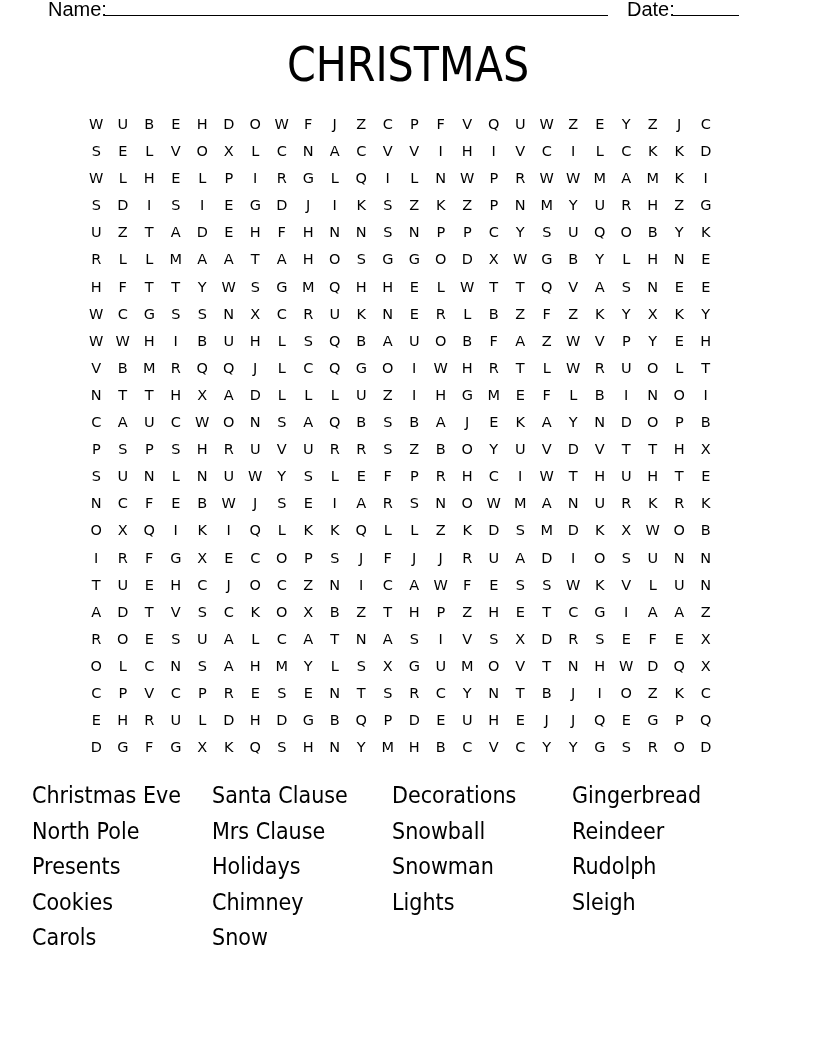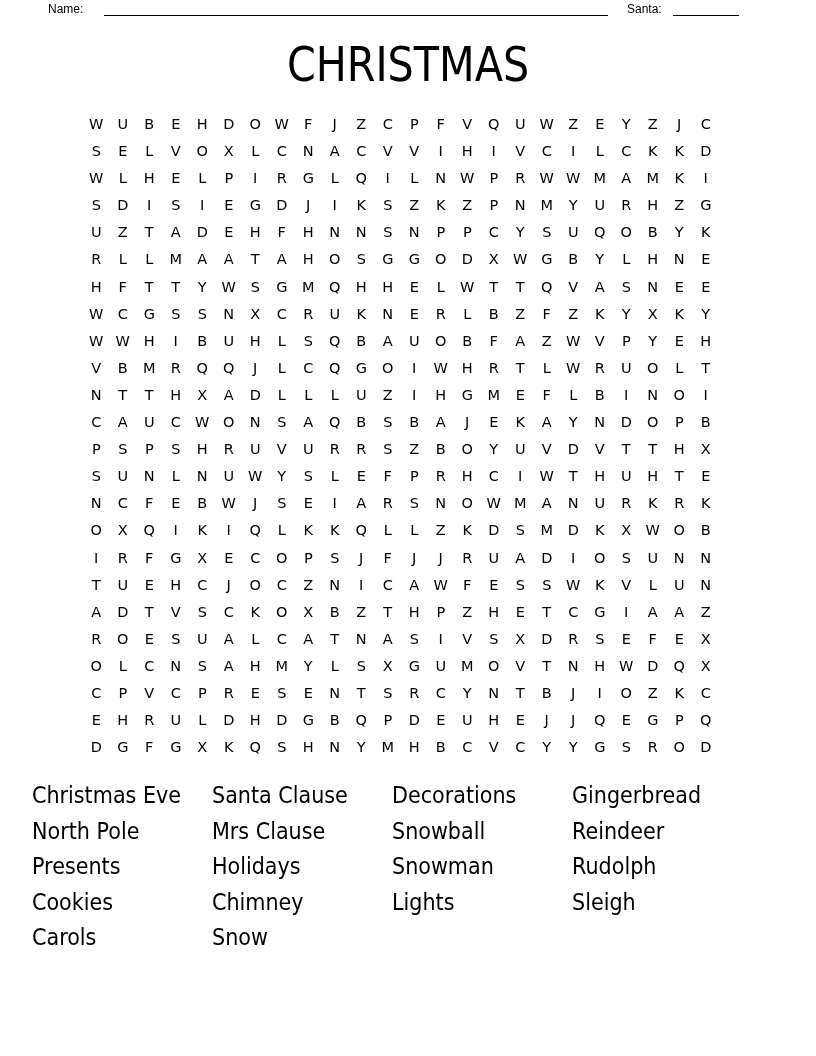--- a/index.html
+++ b/index.html
@@ -14,21 +14,21 @@
       overflow: hidden;
       color: #000000;
     }
     .header-row {
       position: absolute;
       top: 0;
       left: 48px;
       width: 692px;
       height: 20px;
       font-family: "Liberation Sans", sans-serif;
-      font-size: 12px;
+      font-size: 20px;
       line-height: 18px;
     }
     .name-label {
       position: absolute;
       left: 0;
       top: 0;
     }
     .name-line {
       position: absolute;
       left: 56px;
@@ -100,21 +100,21 @@
       transform: scaleX(0.9);
       transform-origin: left center;
     }
   </style>
 </head>
 <body>
 
 <div class="header-row">
   <span class="name-label">Name:</span>
   <span class="name-line"></span>
-  <span class="date-label">Santa:</span>
+  <span class="date-label">Date:</span>
   <span class="date-line"></span>
 </div>
 
 <div class="title">CHRISTMAS</div>
 
 <div class="grid" id="grid">
     <div class="grid-row">
       <span class="cell">W</span>
       <span class="cell">U</span>
       <span class="cell">B</span>

